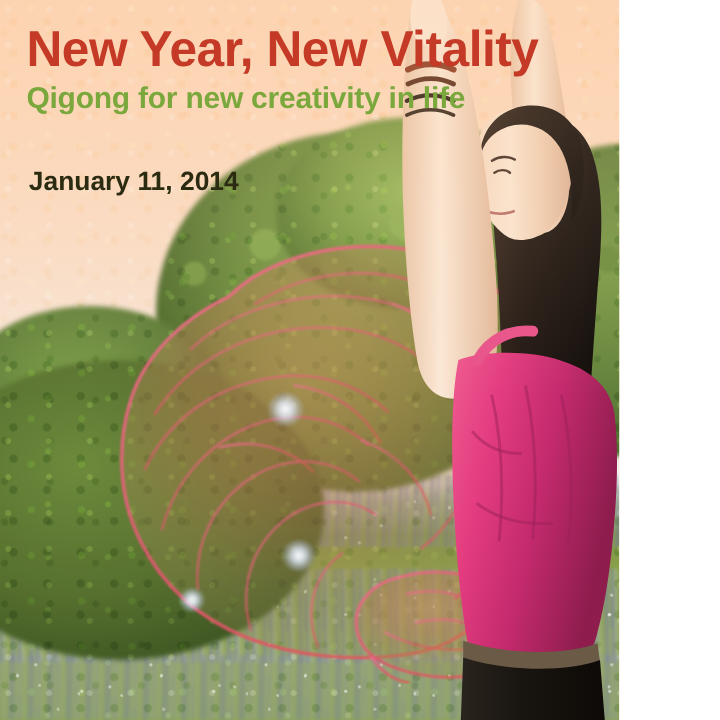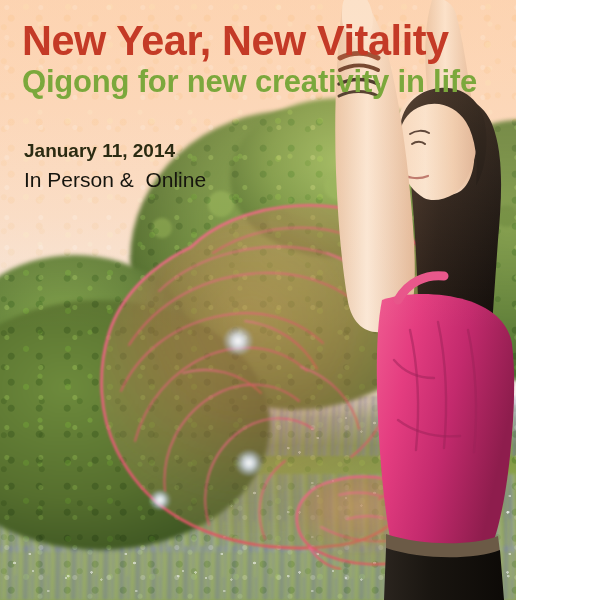--- a/index.html
+++ b/index.html
@@ -225,38 +225,38 @@
     letter-spacing: -0.4px;
     color: #c43a26;
     white-space: nowrap;
     transform: scaleX(.985);
     transform-origin: left center;
   }
   .subtitle {
     margin: 2px 0 0 0;
     font-family: "Liberation Sans", sans-serif;
     font-weight: bold;
-    font-size: 31px;
+    font-size: 25px;
     line-height: 32px;
     letter-spacing: -0.2px;
     color: #7ba83c;
     white-space: nowrap;
   }
 
   .date-block {
     position: absolute;
     left: 24px;
     top: 136px;
     width: 320px;
   }
   .date-line {
     margin: 0;
     font-family: "Liberation Sans", sans-serif;
     font-weight: bold;
-    font-size: 19px;
+    font-size: 22px;
     line-height: 30px;
     color: #2b2b12;
     white-space: nowrap;
   }
   .mode-line {
     margin: 1px 0 0 0;
     font-family: "Liberation Sans", sans-serif;
     font-weight: normal;
     font-size: 21px;
     line-height: 25px;
@@ -451,16 +451,15 @@
 
   <div class="warm-overlay"></div>
 
   <div class="headline-block">
     <h1 class="title">New Year, New Vitality</h1>
     <h2 class="subtitle">Qigong for new creativity in life</h2>
   </div>
 
   <div class="date-block">
     <p class="date-line">January 11, 2014</p>
-    <p class="mode-line">In Person &amp;  Online</p>
   </div>
 
 </div>
 
 </body></html>

